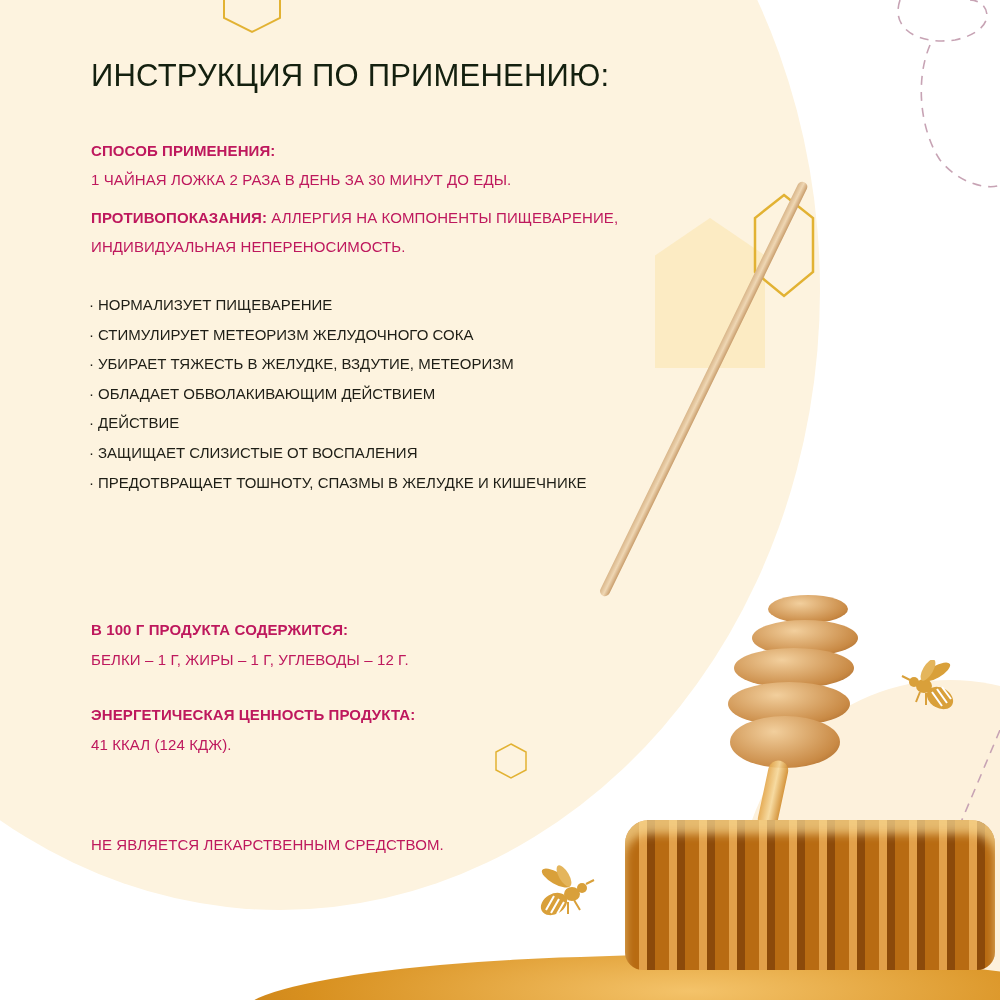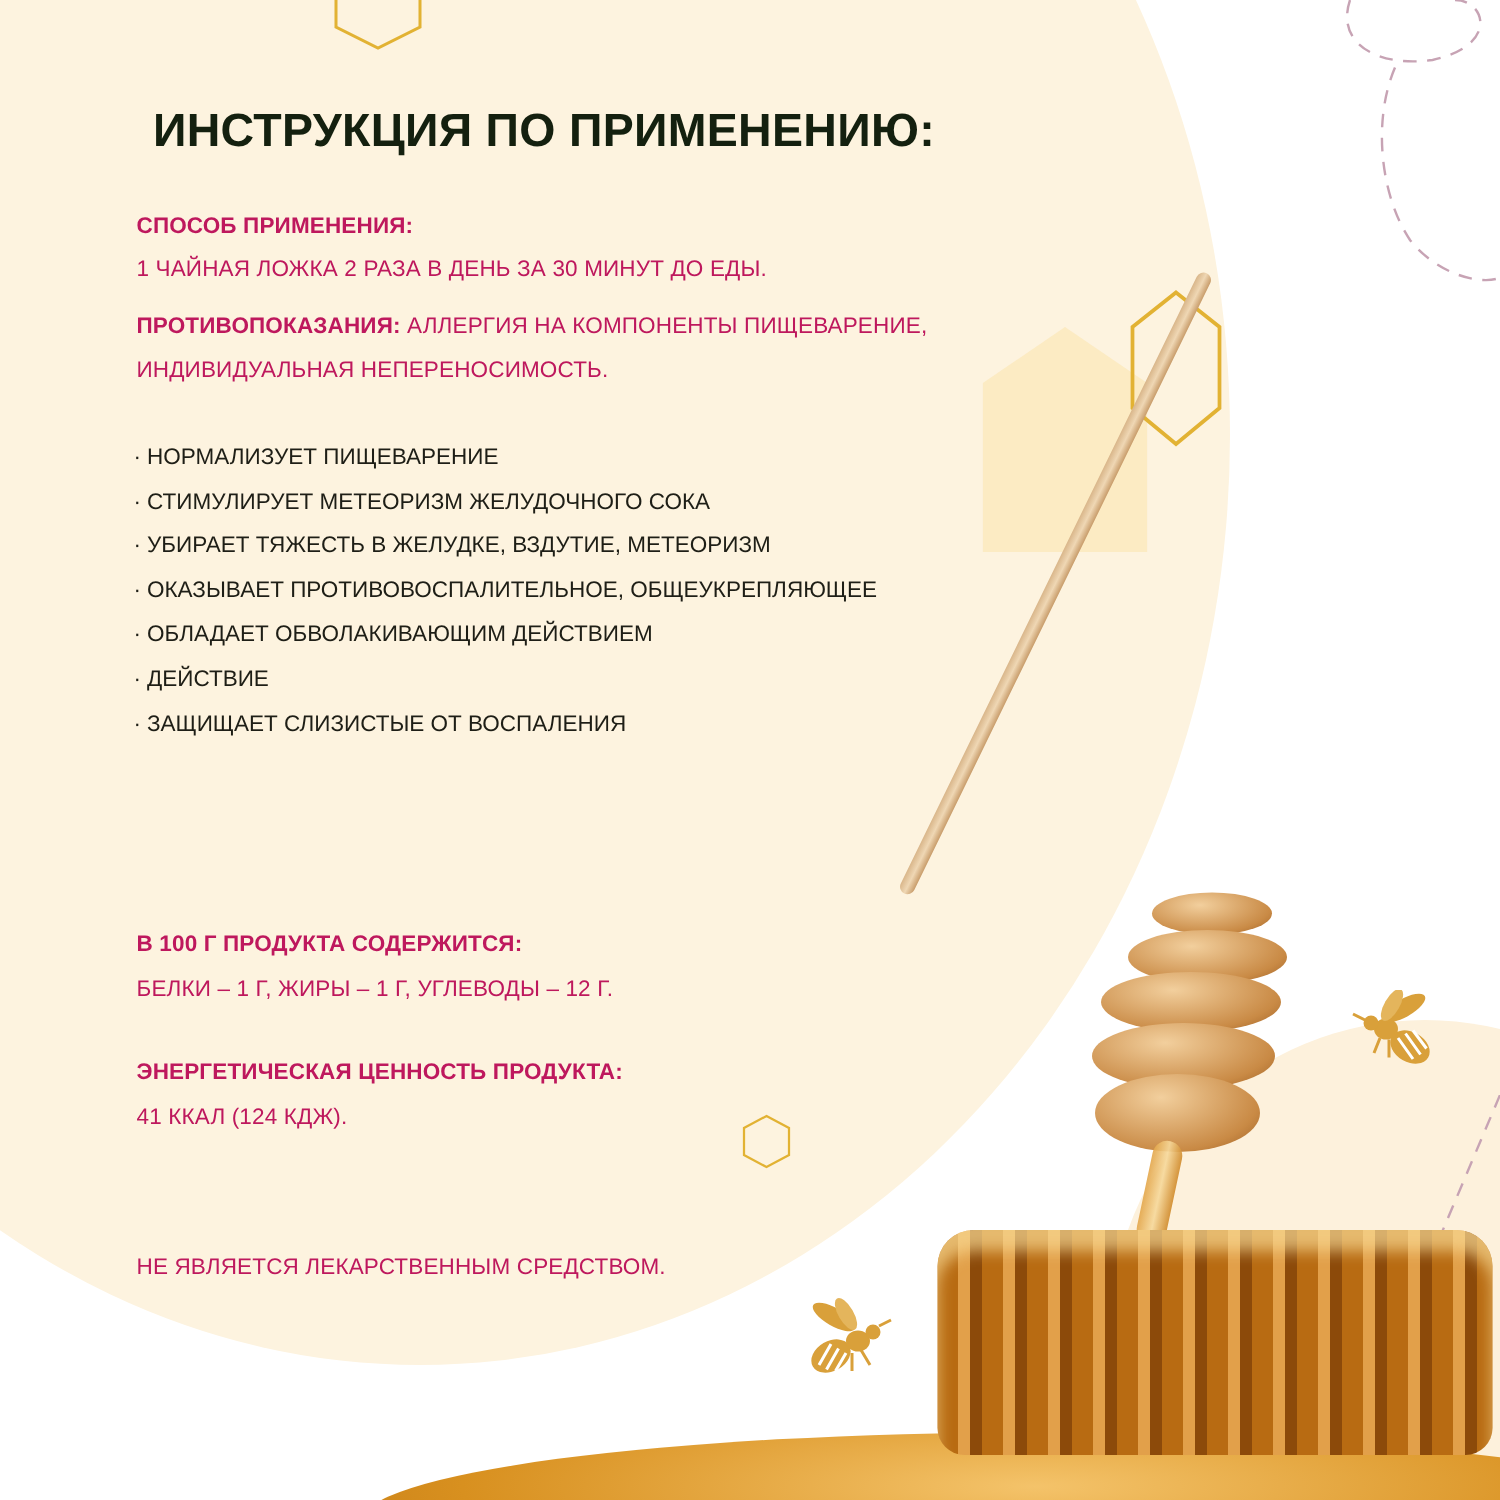--- a/index.html
+++ b/index.html
@@ -1,21 +1,21 @@
 <!DOCTYPE html>
 <html><head>
 <meta charset="utf-8">
 <style>
   html, body { margin:0; padding:0; }
   body { width:1000px; height:1000px; position:relative; overflow:hidden; background:#ffffff; font-family:"Liberation Sans", sans-serif; color:#1c1c14; }
   .bg-blob { position:absolute; left:-260px; top:-330px; width:1080px; height:1240px; border-radius:50%; background:#fdf3df; }
   .bg-blob2 { position:absolute; left:740px; top:680px; width:420px; height:420px; border-radius:50%; background:#fdf1dc; }
   .hex-fill { position:absolute; left:655px; top:218px; width:110px; height:150px; background:#fbe9bb; clip-path:polygon(50% 0,100% 25%,100% 100%,0 100%,0 25%); opacity:.8; }
   .deco { position:absolute; }
-  h1 { position:absolute; left:91px; top:58px; margin:11px; font-size:31px; font-weight:700; color:#14200f; letter-spacing:0.2px; }
+  h1 { position:absolute; left:91px; top:58px; margin:0; font-size:31px; font-weight:400; color:#14200f; letter-spacing:0.2px; }
   .txt { position:absolute; left:91px; font-size:15px; color:#be185d; letter-spacing:0.1px; white-space:nowrap; }
   .b { font-weight:700; }
   .bullets { position:absolute; left:89px; top:296px; margin:0; padding:0; list-style:none; }
   .bullets li { height:29.6px; font-size:15px; color:#1e1e16; white-space:nowrap; }
   .bullets li .dot { display:inline-block; width:9px; color:#1e1e16; }
   
   .stick { position:absolute; left:800px; top:180px; width:10px; height:460px; background:linear-gradient(90deg,#d9b68a,#efd7b4,#c89c6a); transform:rotate(26deg); transform-origin:top left; border-radius:5px; }
   .dipper-ring { position:absolute; border-radius:50%; background:radial-gradient(ellipse at 40% 30%,#f2cf9d,#c98a45 70%,#9a5c22); }
   .drip { position:absolute; left:763px; top:760px; width:20px; height:70px; background:linear-gradient(90deg,#e3a64a,#f6d89a,#d08a2a); border-radius:10px; transform:rotate(12deg); opacity:.9; }
   .comb { position:absolute; left:625px; top:820px; width:370px; height:150px; border-radius:24px 24px 18px 18px; background:repeating-linear-gradient(90deg,#b86b12 0 14px,#e2a04a 14px 22px,#8c4a0a 22px 30px); box-shadow:inset 0 14px 10px rgba(250,220,150,.7); }
@@ -50,24 +50,24 @@
 <div class="txt b" style="top:142px">СПОСОБ ПРИМЕНЕНИЯ:</div>
 <div class="txt" style="top:171px">1 ЧАЙНАЯ ЛОЖКА 2 РАЗА В ДЕНЬ ЗА 30 МИНУТ ДО ЕДЫ.</div>
 
 <div class="txt" style="top:209px"><span class="b">ПРОТИВОПОКАЗАНИЯ:</span><span> АЛЛЕРГИЯ НА КОМПОНЕНТЫ ПИЩЕВАРЕНИЕ,</span></div>
 <div class="txt" style="top:238px">ИНДИВИДУАЛЬНАЯ НЕПЕРЕНОСИМОСТЬ.</div>
 
 <ul class="bullets">
   <li><span class="dot">·</span><span>НОРМАЛИЗУЕТ ПИЩЕВАРЕНИЕ</span></li>
   <li><span class="dot">·</span><span>СТИМУЛИРУЕТ МЕТЕОРИЗМ ЖЕЛУДОЧНОГО СОКА</span></li>
   <li><span class="dot">·</span><span>УБИРАЕТ ТЯЖЕСТЬ В ЖЕЛУДКЕ, ВЗДУТИЕ, МЕТЕОРИЗМ</span></li>
-  <li><span class="dot">·</span><span>ОКАЗЫВАЕТ ПРОТИВОВОСПАЛИТЕЛЬНОЕ, ОБЩЕУКРЕПЛЯЮЩЕЕ</span></li>
   <li><span class="dot">·</span><span>ОБЛАДАЕТ ОБВОЛАКИВАЮЩИМ ДЕЙСТВИЕМ</span></li>
   <li><span class="dot">·</span><span>ДЕЙСТВИЕ</span></li>
   <li><span class="dot">·</span><span>ЗАЩИЩАЕТ СЛИЗИСТЫЕ ОТ ВОСПАЛЕНИЯ</span></li>
+  <li><span class="dot">·</span><span>ПРЕДОТВРАЩАЕТ ТОШНОТУ, СПАЗМЫ В ЖЕЛУДКЕ И КИШЕЧНИКЕ</span></li>
 </ul>
 
 <div class="txt b" style="top:621px">В 100 Г ПРОДУКТА СОДЕРЖИТСЯ:</div>
 <div class="txt" style="top:651px">БЕЛКИ – 1 Г, ЖИРЫ – 1 Г, УГЛЕВОДЫ – 12 Г.</div>
 
 <div class="txt b" style="top:706px">ЭНЕРГЕТИЧЕСКАЯ ЦЕННОСТЬ ПРОДУКТА:</div>
 <div class="txt" style="top:736px">41 ККАЛ (124 КДЖ).</div>
 
 <div class="txt" style="top:836px">НЕ ЯВЛЯЕТСЯ ЛЕКАРСТВЕННЫМ СРЕДСТВОМ.</div>
 

